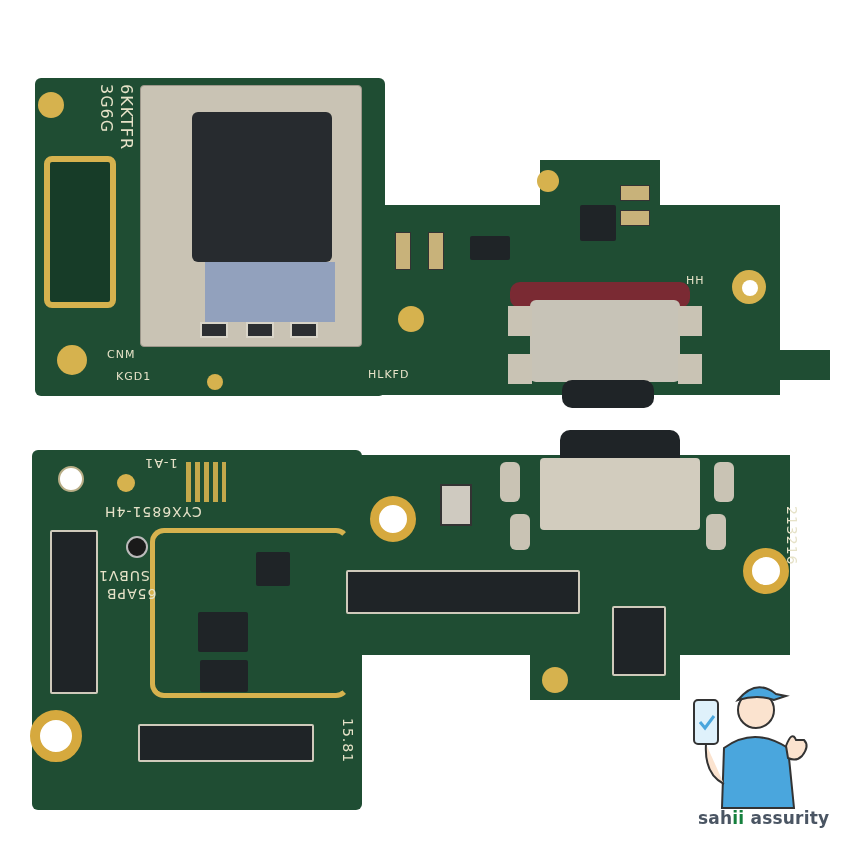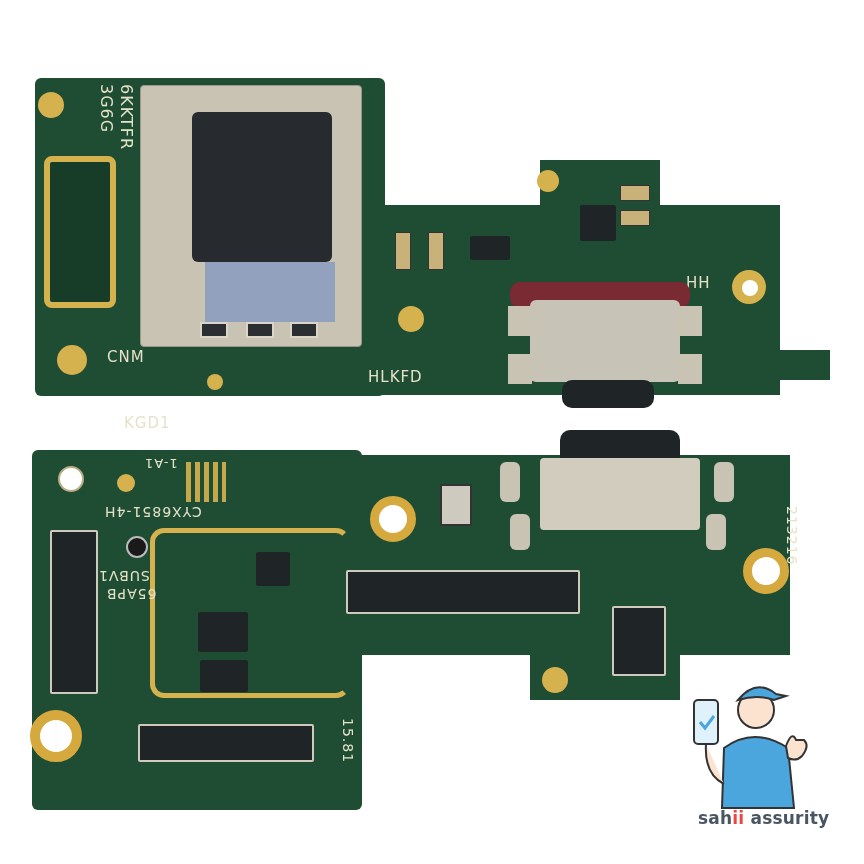--- a/index.html
+++ b/index.html
@@ -1,26 +1,26 @@
 <!DOCTYPE html>
 <html><head>
 <meta charset="utf-8">
 <style>
   html,body{margin:0;padding:0;background:#ffffff;}
   body{width:864px;height:864px;position:relative;overflow:hidden;font-family:"DejaVu Sans",sans-serif;}
   .abs{position:absolute;}
-  .silk{position:absolute;color:#e6e2c8;font-family:"DejaVu Sans",sans-serif;font-size:15px;letter-spacing:1px;}
+  .silk{position:absolute;color:#e6e2c8;font-family:"DejaVu Sans",sans-serif;font-size:11px;letter-spacing:1px;}
   .silk.rot{transform:rotate(90deg);transform-origin:left top;}
   .silk.rotn{transform:rotate(180deg);}
   .pad{position:absolute;background:#d6b24e;border-radius:50%;}
   .hole{position:absolute;border-radius:50%;background:#fff;border:7px solid #d6a93e;box-sizing:border-box;}
   .comp{position:absolute;background:#1f2427;border-radius:2px;}
   .metal{position:absolute;background:#c9c3b4;}
   .brand{position:absolute;left:698px;top:808px;font-family:"DejaVu Sans",sans-serif;font-weight:bold;font-size:17px;color:#4a5563;letter-spacing:0.2px;}
-  .brand .accent{color:#ef4444;}
+  .brand .accent{color:#15803d;}
 </style>
 </head>
 <body>
 
 <div class="abs" style="left:0;top:0;width:864px;height:864px;">
 
   <div class="abs" style="left:35px;top:78px;width:350px;height:318px;background:#1f4d33;border-radius:6px;"></div>
 
   <div class="abs" style="left:380px;top:205px;width:400px;height:190px;background:#1f4d33;"></div>
   <div class="abs" style="left:540px;top:160px;width:120px;height:60px;background:#1f4d33;"></div>
@@ -40,21 +40,21 @@
   <div class="metal" style="left:140px;top:85px;width:220px;height:260px;border-radius:4px;border:1px solid #9c968a;"></div>
   <div class="comp" style="left:192px;top:112px;width:140px;height:150px;background:#272b2f;border-radius:6px;"></div>
   <div class="abs" style="left:205px;top:262px;width:130px;height:60px;background:rgba(80,120,200,0.45);"></div>
   <div class="abs" style="left:200px;top:322px;width:24px;height:12px;background:#2c2f32;border:2px solid #d9d5c9;"></div>
   <div class="abs" style="left:246px;top:322px;width:24px;height:12px;background:#2c2f32;border:2px solid #d9d5c9;"></div>
   <div class="abs" style="left:290px;top:322px;width:24px;height:12px;background:#2c2f32;border:2px solid #d9d5c9;"></div>
 
   <div class="silk rot" style="left:136px;top:84px;font-size:16px;">6KKTFR</div>
   <div class="silk rot" style="left:116px;top:84px;font-size:16px;">3G6G</div>
   <div class="silk" style="left:107px;top:348px;">CNM</div>
-  <div class="silk" style="left:124px;top:370px;margin-top:44px;">KGD1</div>
+  <div class="silk" style="left:116px;top:370px;">KGD1</div>
   <div class="silk" style="left:360px;top:368px;margin-left:8px;">HLKFD</div>
   <div class="silk" style="left:686px;top:274px;">HH</div>
 
   <div class="comp" style="left:470px;top:236px;width:40px;height:24px;"></div>
   <div class="comp" style="left:580px;top:205px;width:36px;height:36px;"></div>
   <div class="abs" style="left:395px;top:232px;width:14px;height:36px;background:#c8b27a;border:1px solid #333;"></div>
   <div class="abs" style="left:428px;top:232px;width:14px;height:36px;background:#c8b27a;border:1px solid #333;"></div>
   <div class="abs" style="left:620px;top:185px;width:28px;height:14px;background:#c8b27a;border:1px solid #333;"></div>
   <div class="abs" style="left:620px;top:210px;width:28px;height:14px;background:#c8b27a;border:1px solid #333;"></div>
 

